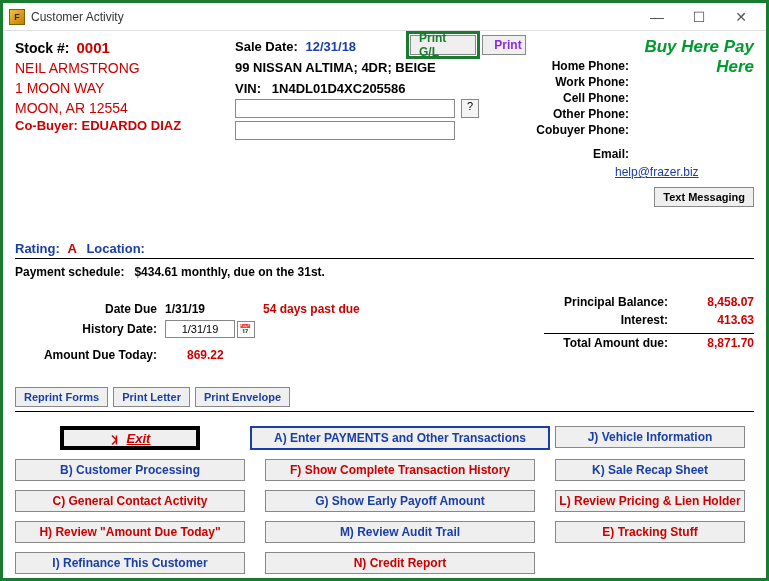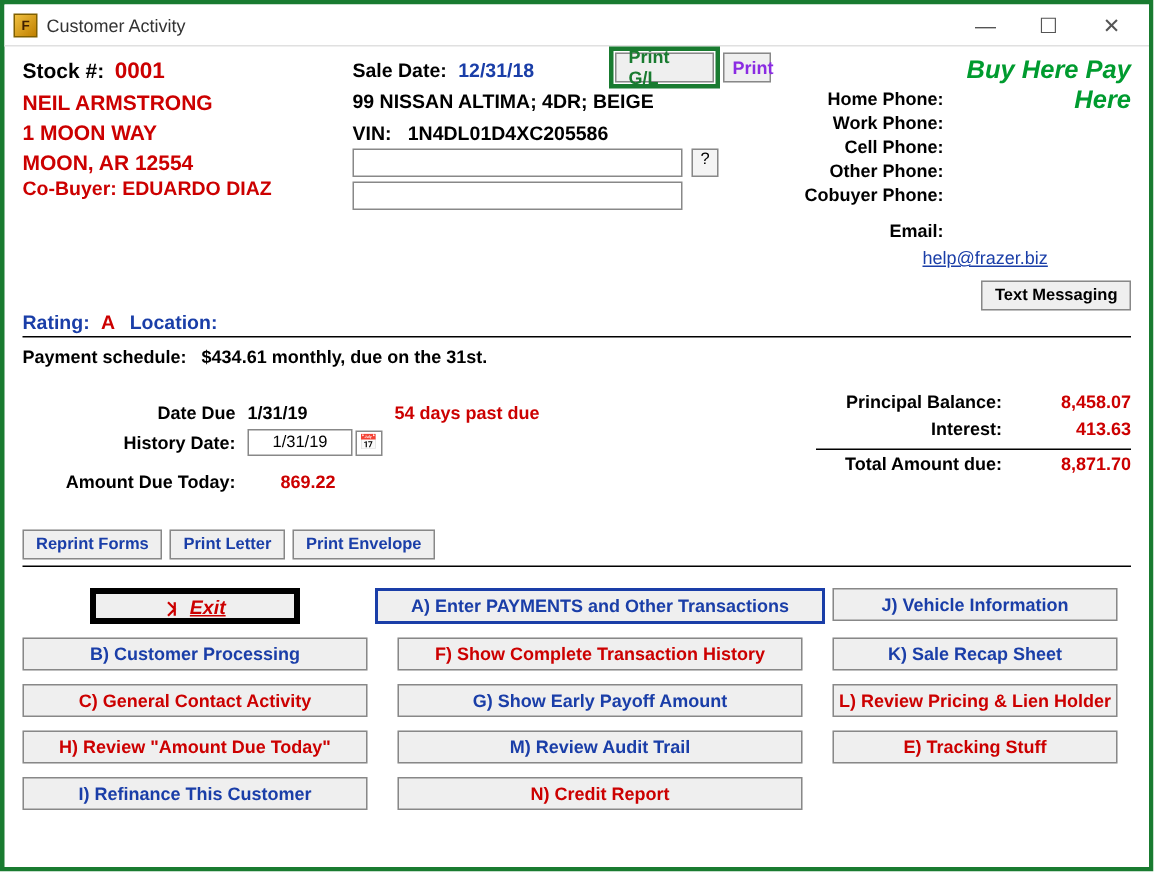--- a/index.html
+++ b/index.html
@@ -44,21 +44,21 @@
     padding: 6px 12px 8px 12px;
   }
   .top { display: flex; }
   .stock-col { flex: 0 0 220px; }
   .mid-col { flex: 0 0 240px; }
   .phones-col { flex: 0 0 130px; text-align: right; }
   .bphere-col { flex: 1; text-align: right; }
   .stock-line { margin-top: 2px; }
   .stock-lbl { font-weight: bold; font-size: 14px; }
   .stock-num { font-weight: bold; font-size: 15px; color: #c00; margin-left: 4px; }
-  .cust-name { font-weight: bold; font-size: 14px; color: #c00; margin-top: 4px; }
+  .cust-name { font-weight: normal; font-size: 14px; color: #c00; margin-top: 4px; }
   .cobuyer-lbl { font-weight: bold; font-size: 13px; color: #c00; margin-top: 2px;}
   .sale-line { margin-top: 2px; font-size: 13px; }
   .sale-lbl { font-weight: bold; }
   .sale-date { font-weight: bold; color: #1a3ea8; margin-left: 4px; }
   .veh-desc { font-weight: bold; font-size: 13px; margin-top: 6px; }
   .vin-line { font-weight: bold; font-size: 13px; margin-top: 6px; }
   .blank-input {
     display: block;
     width: 220px; height: 19px;
     border: 1px solid #888;
@@ -78,30 +78,30 @@
   .win-button {
     display: inline-flex; align-items: center; justify-content: center;
     height: 20px;
     border: 1px solid #888;
     background: #efefef;
     font-size: 11px;
     padding: 0 8px;
     cursor: default;
   }
   .printgl { width: 66px; color:#197b30; font-weight:bold; font-size:12px; outline: 3px solid #197b30; outline-offset:1px;}
-  .printbtn { width: 32px; color:#8a2be2; font-weight:bold; font-size:12px;padding-left:16px;}
+  .printbtn { width: 44px; color:#8a2be2; font-weight:bold; font-size:12px;padding-left:16px;}
   .bphere {
     color: #009b2f; font-weight: bold; font-style: italic; font-size: 17px;
     margin-top: 0px;
   }
   .phone-lbl { font-weight: bold; font-size: 12px; margin-top: 2px; }
   .email-lbl { font-weight: bold; font-size: 12px; margin-top: 10px; text-align:right; }
   .email-link { color: #1a3ea8; text-decoration: underline; font-size: 12px; margin-left: 6px;}
   .txt-msg-btn { margin-top: 8px; float:right; }
-  .rating-row { font-weight: bold; font-size: 13px; color: #1a3ea8; border-bottom: 1px solid #000; padding-bottom: 2px;}
+  .rating-row { font-weight: bold; font-size: 13px; color: #1a3ea8; margin-top: 34px; border-bottom: 1px solid #000; padding-bottom: 2px;}
   .rating-row .a { color: #c00; margin: 0 6px 0 4px;}
   .sched-row { margin-top: 6px; font-size: 12px; }
   .sched-row .lbl { font-weight: bold; }
   .due-grid { margin-top: 20px; width: 100%; position:relative; }
   .due-row { display: flex; align-items:center; height: 20px; }
   .due-lbl { width: 150px; text-align:right; font-weight:bold; font-size:12px; padding-right: 8px;}
   .due-val { font-weight:bold; font-size:12px; width: 70px; }
   .past-due { font-weight:bold; color:#c00; font-size:12px; margin-left: 28px;}
   .date-input { width: 70px; height:18px; border:1px solid #888; text-align:center; font-size:11px; font-family:inherit; }
   .cal-icon { display:inline-block; width:18px; height:17px; border:1px solid #888; background:#fff; margin-left:2px; font-size:10px; text-align:center; line-height:15px;}

